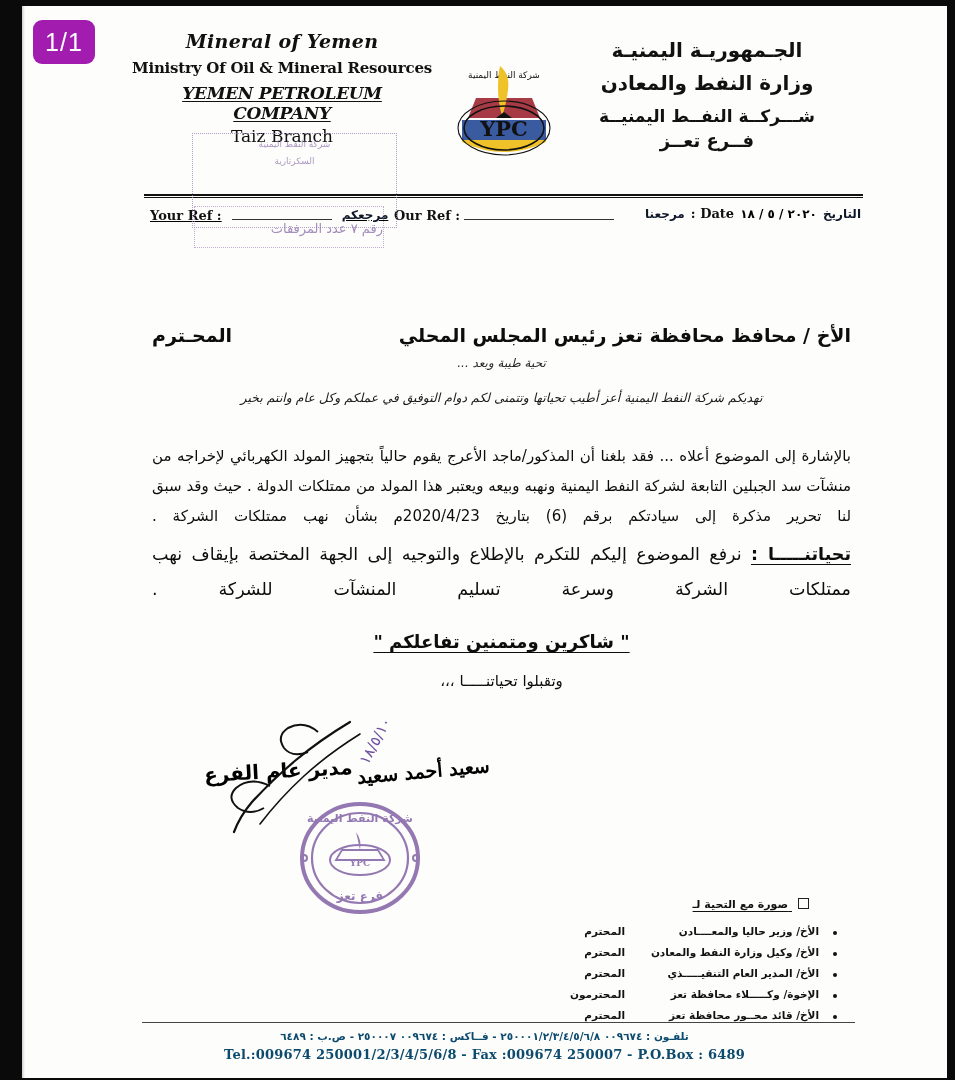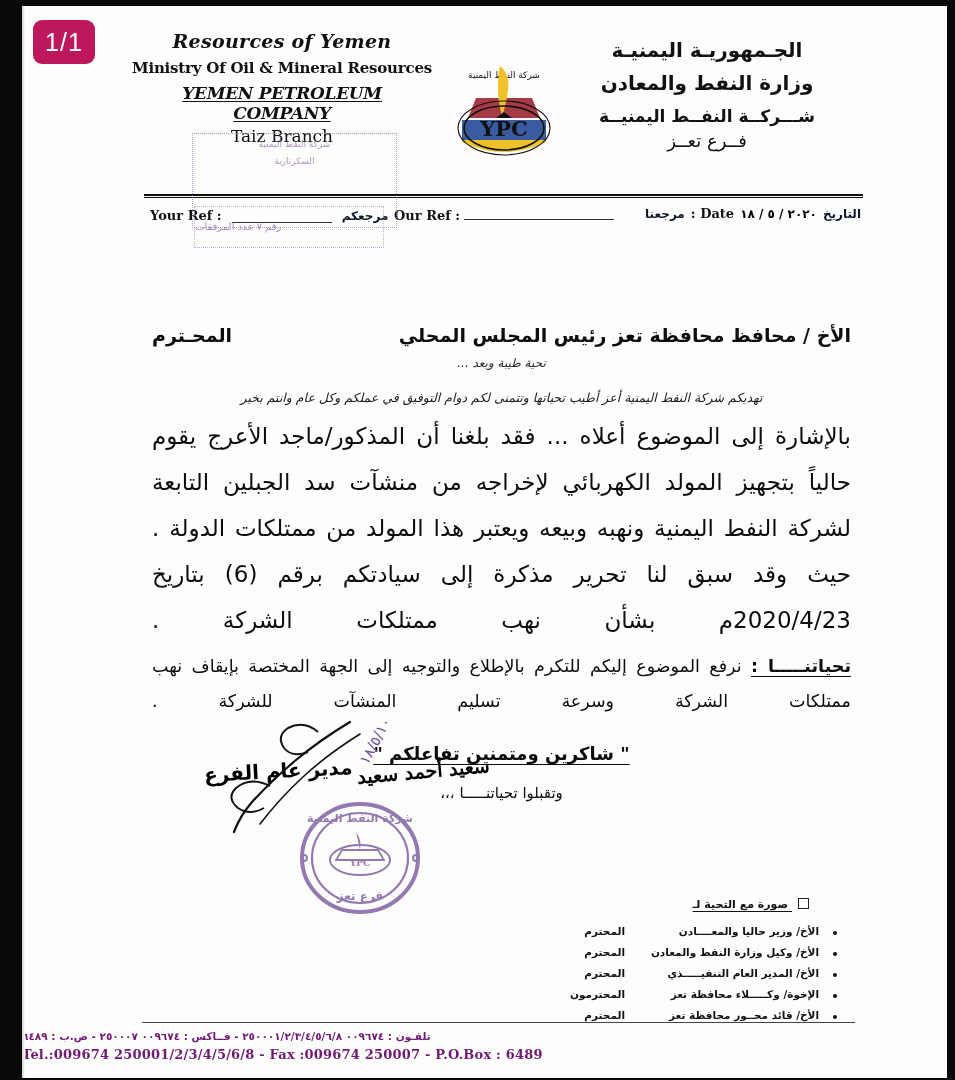--- a/index.html
+++ b/index.html
@@ -26,21 +26,21 @@
   #doc:after{
     content:"";
     position:absolute; left:0; top:0; bottom:0; width:3px;
     background:linear-gradient(to right,#cfcfcf,#fdfdfb);
   }
 
   
   #page-badge{
     position:absolute; left:33px; top:20px;
     width:62px; height:44px;
-    background:#be185d; color:#fff;
+    background:#a21caf; color:#fff;
     border-radius:9px;
     display:flex; align-items:center; justify-content:center;
     font-size:25px; letter-spacing:1px;
     font-family:"Liberation Sans", sans-serif;
     z-index: 40;
   }
 
   
   #header{
     position:absolute; left:0; right:0; top:24px; height:140px;
@@ -59,21 +59,21 @@
 
   .hdr-ar{
     position:absolute; right:75px; top:8px; width:330px;
     text-align:center; direction:rtl;
     font-family:"DejaVu Sans", sans-serif;
     color:#111;
   }
   .hdr-ar .a1{ font-size:20px; font-weight:bold; }
   .hdr-ar .a2{ font-size:20px; font-weight:bold; margin-top:9px;}
   .hdr-ar .a3{ font-size:17px; font-weight:bold; margin-top:11px; letter-spacing:3px;}
-  .hdr-ar .a4{ font-size:18px; font-weight:normal; margin-top:4px; letter-spacing:6px;}
+  .hdr-ar .a4{ font-size:18px; font-weight:bold; margin-top:4px; letter-spacing:6px;}
 
   
   #logo{
     position:absolute; left:414px; top:28px; width:136px; height:110px;
   }
 
   
   #hdr-stamp{
     position:absolute; left:170px; top:127px;
     width:205px; height:95px;
@@ -94,48 +94,48 @@
     border-bottom:1.2px solid #111;
     height:4px;
   }
 
   
   #refrow{ position:absolute; left:0; right:0; top:196px; height:44px; }
   .ref-en{ font-family:"DejaVu Serif", serif; font-weight:bold; font-size:13px; color:#111;}
   .dotline{ display:inline-block; border-bottom:1px solid #333; height:12px;}
   .ar-small{ direction:rtl; font-family:"DejaVu Sans", sans-serif; font-size:12px; font-weight:bold; color:#0f172a;}
 
-  #yourref{ position:absolute; left:128px; top:6px; display:flex; align-items:flex-end; gap:10px;}
+  #yourref{ position:absolute; left:128px; top:6px; display:flex; align-items:flex-start; gap:10px;text-decoration:underline;}
   #ourref{ position:absolute; left:372px; top:6px; display:flex; align-items:baseline; gap:4px;}
   #datebox{ position:absolute; right:86px; top:4px; display:flex; align-items:baseline; gap:6px; direction:rtl;}
   #datebox .dval{ font-size:12px; font-weight:bold; letter-spacing:2px; font-family:"DejaVu Sans",sans-serif;}
 
   #refstamp2{
     position:absolute; left:172px; top:200px; width:190px; height:42px;
     border:1px dotted #a58cc0; opacity:.7;
   }
-  #refstamp2 .r2{ direction:rtl; color:#7e5ca3; font-size:10px; text-align:left; padding-top:14px;}
+  #refstamp2 .r2{ direction:rtl; color:#7e5ca3; font-size:13px; text-align:right; padding-top:14px;}
 
   
   #body{
     position:absolute; left:130px; right:96px; top:318px;
     direction:rtl; color:#0d0d0d;
     font-family:"DejaVu Sans", sans-serif;
   }
   .addr-row{ display:flex; justify-content:space-between; align-items:baseline; }
   .addr-main{ font-size:19px; font-weight:bold; }
   .addr-resp{ font-size:19px; font-weight:bold; letter-spacing:2px;}
   .greet{ text-align:center; font-size:12px; margin-top:10px; color:#2a2a2a; font-style:italic;}
   .subject{
     text-align:center; font-size:18px; font-weight:bold; margin-top:14px;
     text-decoration:underline; text-underline-offset:4px;
   }
   .wish{ text-align:center; font-size:12.5px; margin-top:20px; color:#1a1a1a; font-style:italic;}
   .para{
-    font-size:23px; line-height:2.0; margin-top:8px;
+    font-size:15px; line-height:2.0; margin-top:36px;
     text-align:justify; text-align-last:justify;
   }
   .para2{ font-size:17.5px; line-height:2.0; margin-top:6px; text-align:justify; text-align-last:justify;}
   .ul-b{ text-decoration:underline; font-weight:bold; text-underline-offset:4px;}
   .thanks{
     text-align:center; font-size:18px; font-weight:bold; margin-top:24px;
   }
   .thanks .q{ text-decoration:underline; text-underline-offset:4px;}
   .regards{ text-align:center; font-size:15px; margin-top:20px; letter-spacing:1px;}
 
@@ -178,38 +178,38 @@
   #cc ul{ list-style:none; margin:14px 0 0; padding:0;}
   #cc li{ display:flex; align-items:baseline; gap:6px; font-size:10.5px; font-weight:bold;
           margin-bottom:9px; }
   #cc li .bullet{ width:4px; height:4px; background:#111; border-radius:50%; flex:none; margin-left:8px;}
   #cc li .ctxt{ flex:1; }
   #cc li .chon{ width:58px; text-align:right;}
 
   
   #footrule{ position:absolute; left:120px; right:92px; top:1016px; border-top:1.6px solid #444;}
   #footer{
-    position:absolute; left:0; right:0; top:1024px; text-align:left; color:#701a75;
+    position:absolute; left:0; right:0; top:1024px; text-align:center; color:#0c4a6e;
   }
   #footer .fa{ direction:rtl; font-size:10.5px; font-weight:bold; letter-spacing:.4px;
                font-family:"DejaVu Sans",sans-serif;}
   #footer .fe{ font-size:13px; font-weight:bold; margin-top:5px;
                font-family:"DejaVu Serif", serif; letter-spacing:.2px;}
 </style>
 </head>
 <body>
 
 <div id="page-frame"></div>
 
 <div id="doc">
 
   <div id="header">
 
     <div class="hdr-en">
-      <div class="l1">Resources of Yemen</div>
+      <div class="l1">Mineral of Yemen</div>
       <div class="l2">Ministry Of Oil &amp; Mineral Resources</div>
       <div class="l3">YEMEN PETROLEUM COMPANY</div>
       <div class="l4">Taiz Branch</div>
     </div>
 
     <div id="logo">
       <svg width="136" height="110" viewBox="0 0 136 110">
         <path d="M18 56 A50 42 0 0 1 118 56" fill="none" stroke="#111" stroke-width="0"></path>
         <text x="68" y="20" font-size="9" fill="#111" text-anchor="middle" font-family="DejaVu Sans, sans-serif">شركة النفط اليمنية</text>
         <path d="M40 40 L96 40 L104 60 L32 60 Z" fill="#a63a45"></path>

